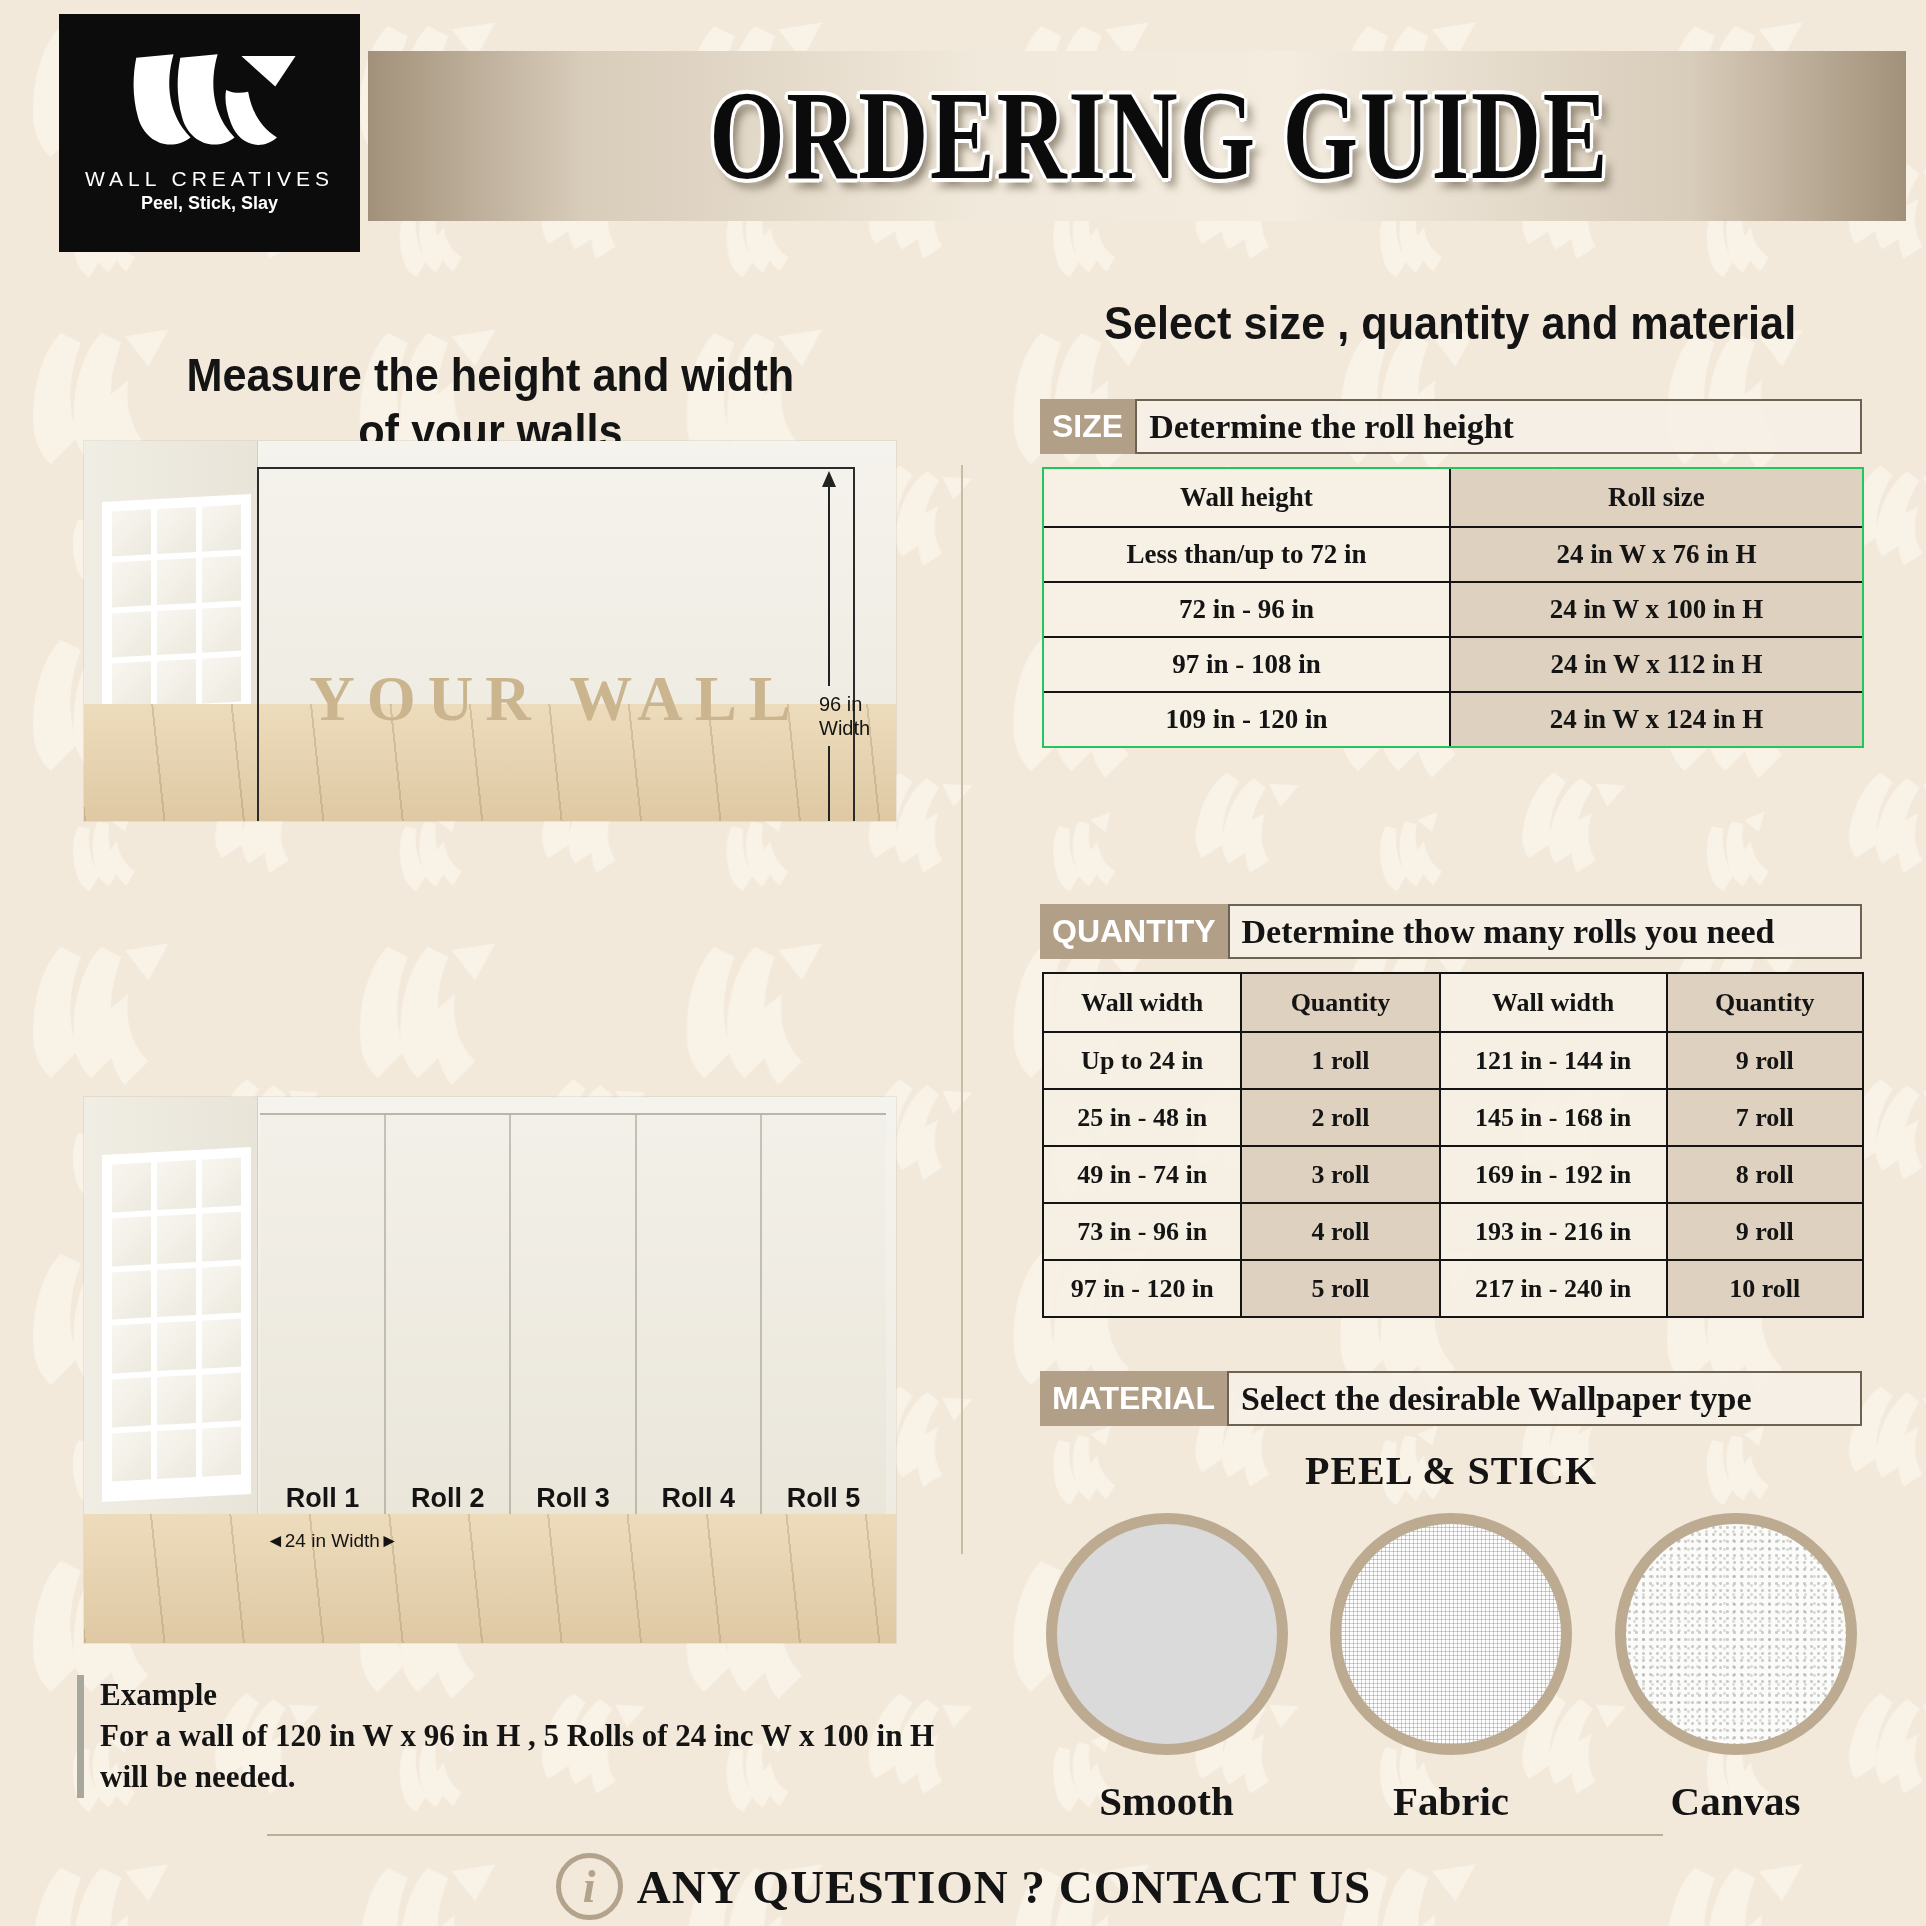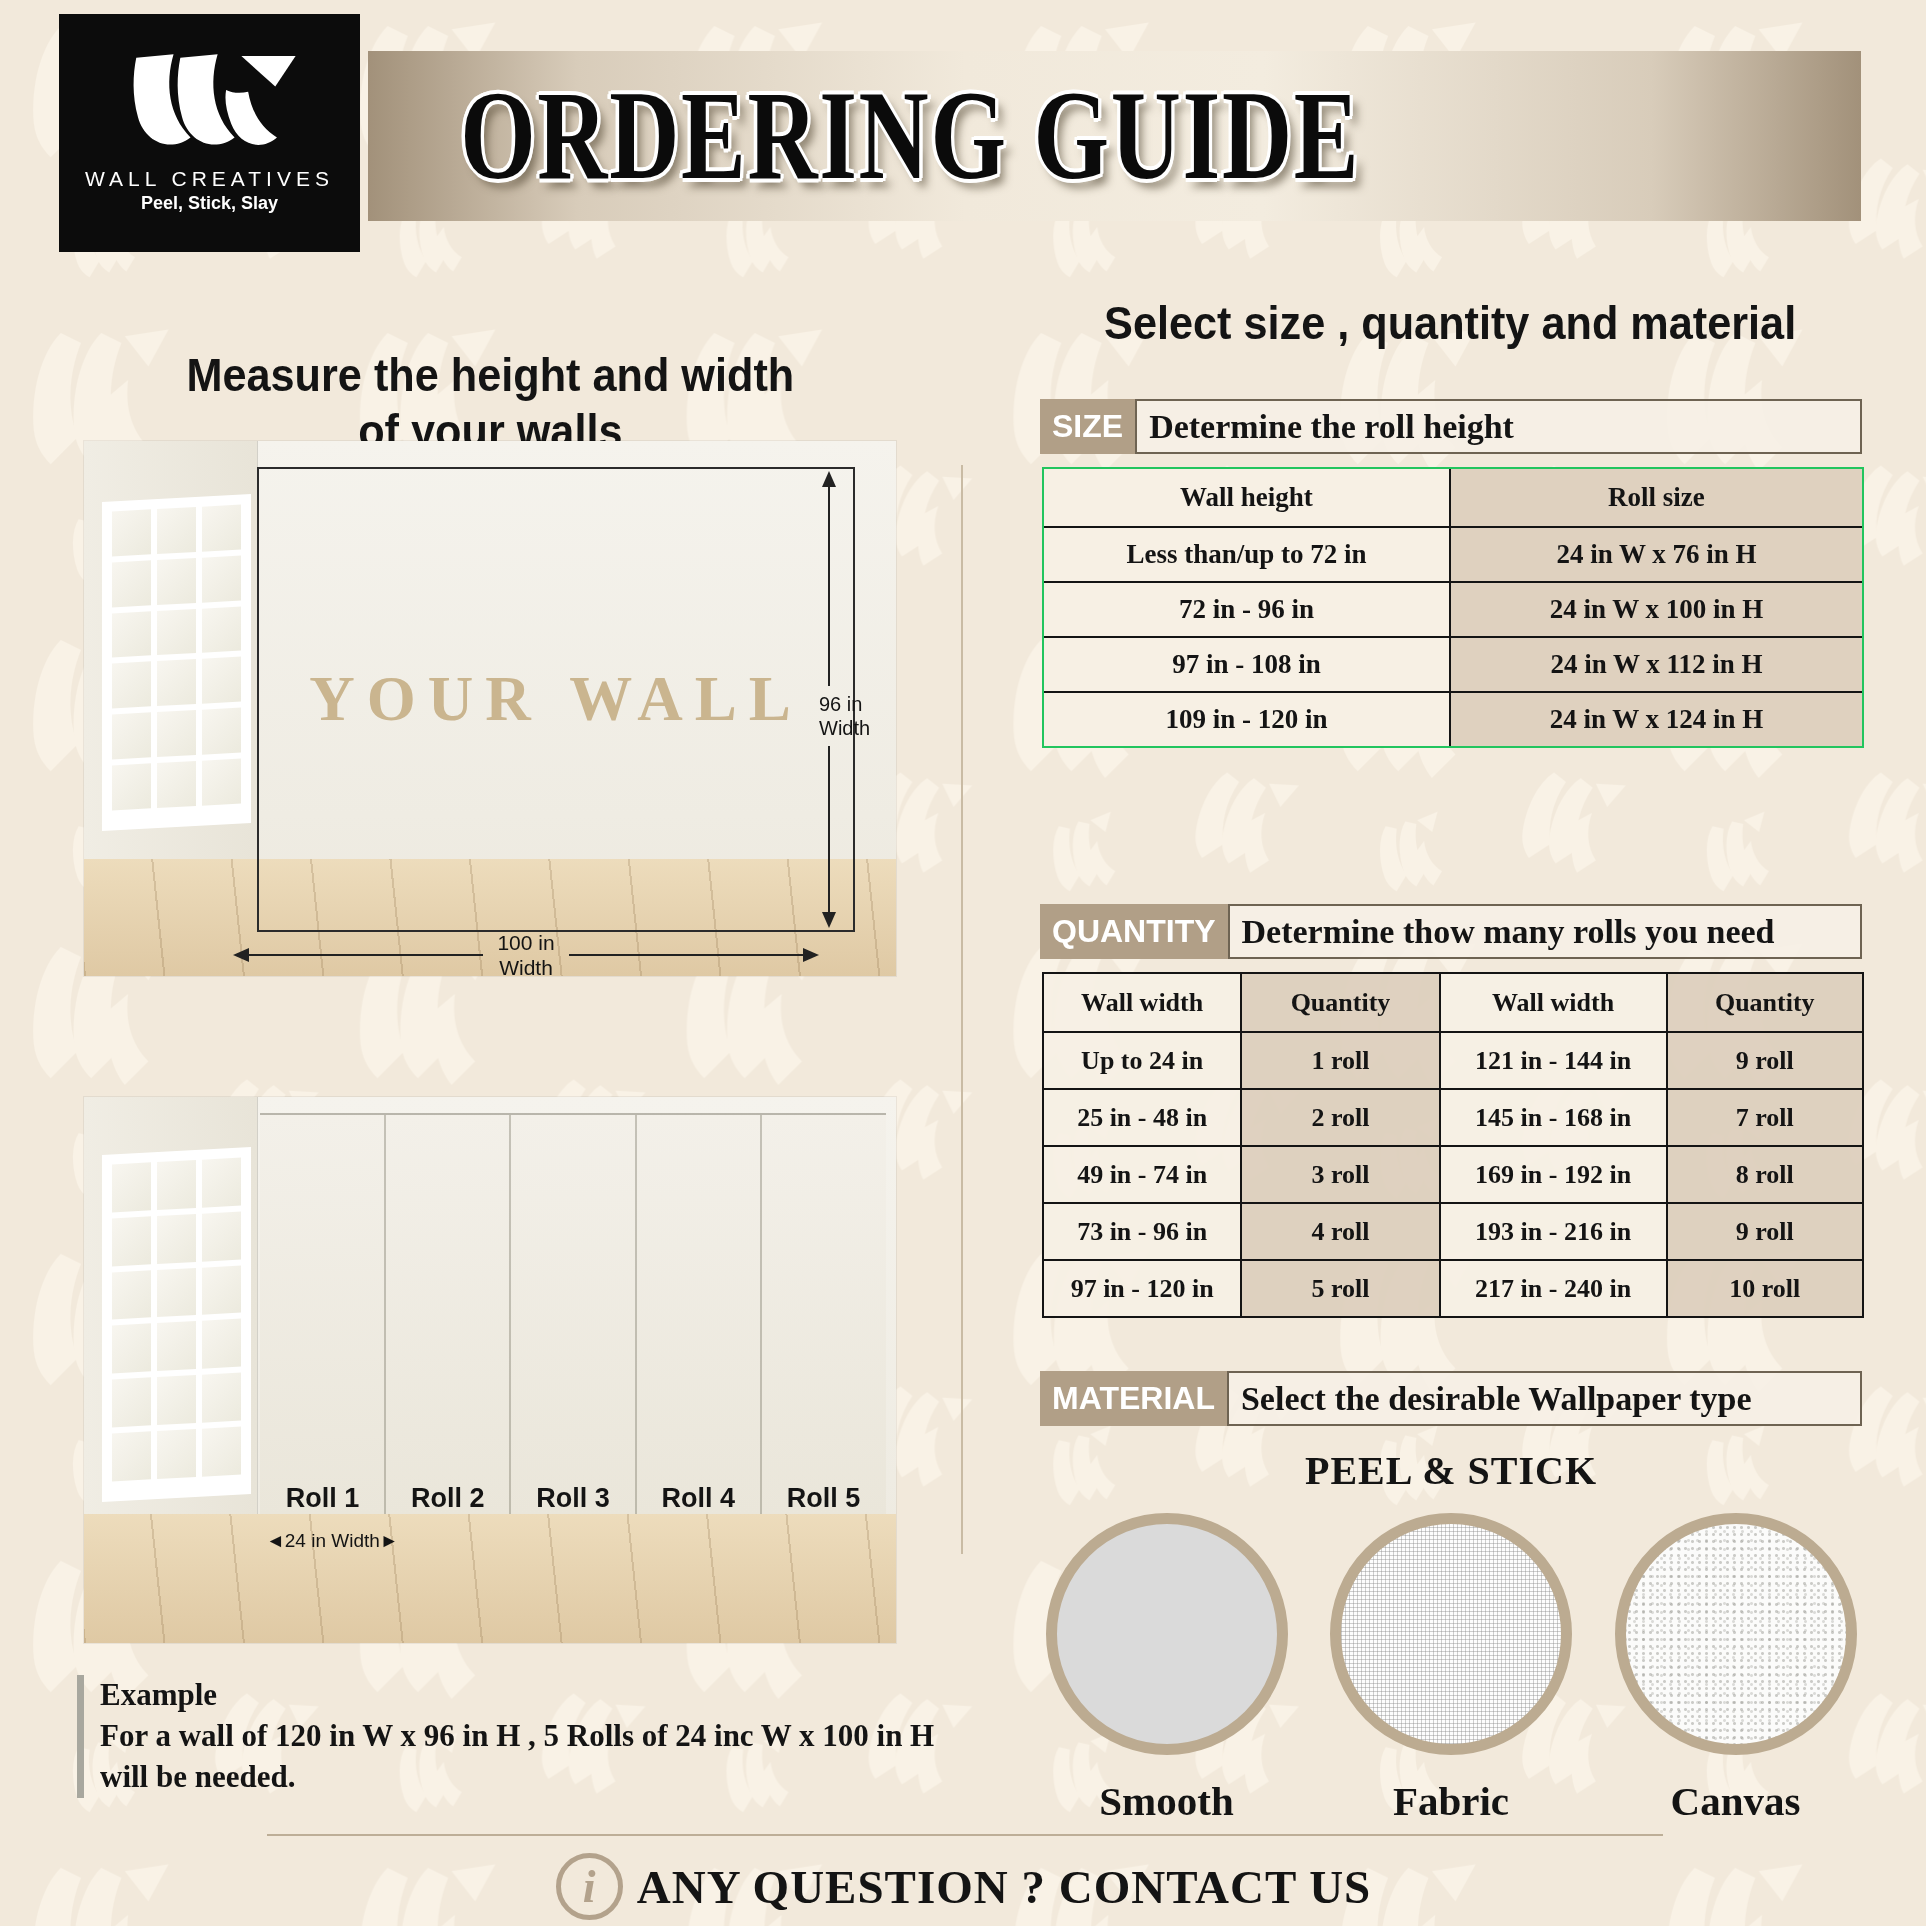--- a/index.html
+++ b/index.html
@@ -10,31 +10,31 @@
 
   
   .logo{left:59px;top:14px;width:301px;height:238px;background:#0c0c0c;color:#fff;
         display:flex;flex-direction:column;align-items:center;justify-content:center;}
   .brand-name{font-family:"Liberation Sans",sans-serif;font-size:21px;letter-spacing:5px;margin-top:12px;white-space:nowrap;}
   .brand-tag{font-family:"Liberation Sans",sans-serif;font-weight:bold;font-size:18px;margin-top:2px;}
 
   
   .band{left:368px;top:51px;width:1493px;height:170px;
         background:linear-gradient(90deg,#a2917a 0%,#d8ccba 14%,#f1e9db 40%,#f3ecdf 60%,#d8ccba 86%,#a2917a 100%);
-        display:flex;align-items:center;justify-content:flex-start;}
+        display:flex;align-items:center;justify-content:center;padding-left:45px;}
   .band-text{font-weight:bold;font-size:117px;letter-spacing:2px;color:#0b0b0b;white-space:nowrap;
         display:inline-block;transform:scale(.83,1.08);
         text-shadow:-4px 0 #fff,4px 0 #fff,0 -4px #fff,0 4px #fff,-3px -3px #fff,3px 3px #fff,8px 8px 9px rgba(70,58,38,.55);}
 
   .cond{display:inline-block;transform:scaleX(.92);transform-origin:center;}
 
   
   .lhead{left:84px;top:292px;width:812px;text-align:center;font-family:"Liberation Sans",sans-serif;
          font-weight:bold;font-size:47px;line-height:1.18;white-space:pre-line;}
-  .room{left:84px;top:441px;width:812px;height:535px;overflow:hidden;
+  .room{left:84px;top:441px;width:812px;height:380px;overflow:hidden;
         background:linear-gradient(180deg,#f5f3ed 0%,#efece3 70%,#ece8dd 100%);box-shadow:0 0 0 1px rgba(0,0,0,.06);}
   .room2{left:84px;top:1097px;width:812px;height:546px;overflow:hidden;
         background:linear-gradient(180deg,#f5f3ed 0%,#efece3 70%,#ece8dd 100%);box-shadow:0 0 0 1px rgba(0,0,0,.06);}
   .floor{position:absolute;left:0;right:0;bottom:0;height:117px;
         background:repeating-linear-gradient(84deg,rgba(130,100,60,.22) 0 2px,transparent 2px 79px),
                    linear-gradient(180deg,#eddcbc,#dfc9a4);}
   .room2 .floor{height:129px;}
   .leftwall{position:absolute;left:0;top:0;width:173px;bottom:109px;
         background:linear-gradient(90deg,#f0ede4,#e8e4d8);border-right:1px solid rgba(0,0,0,.12);}
   .window{position:absolute;left:18px;top:57px;width:149px;height:329px;background:#fff;

